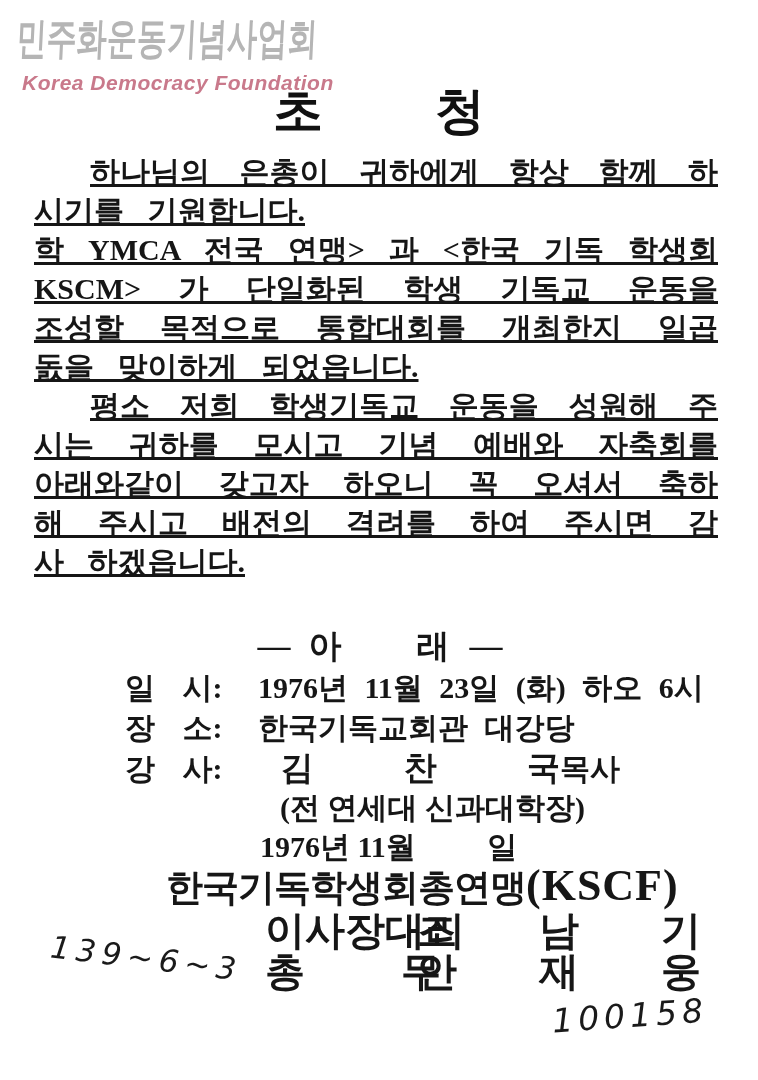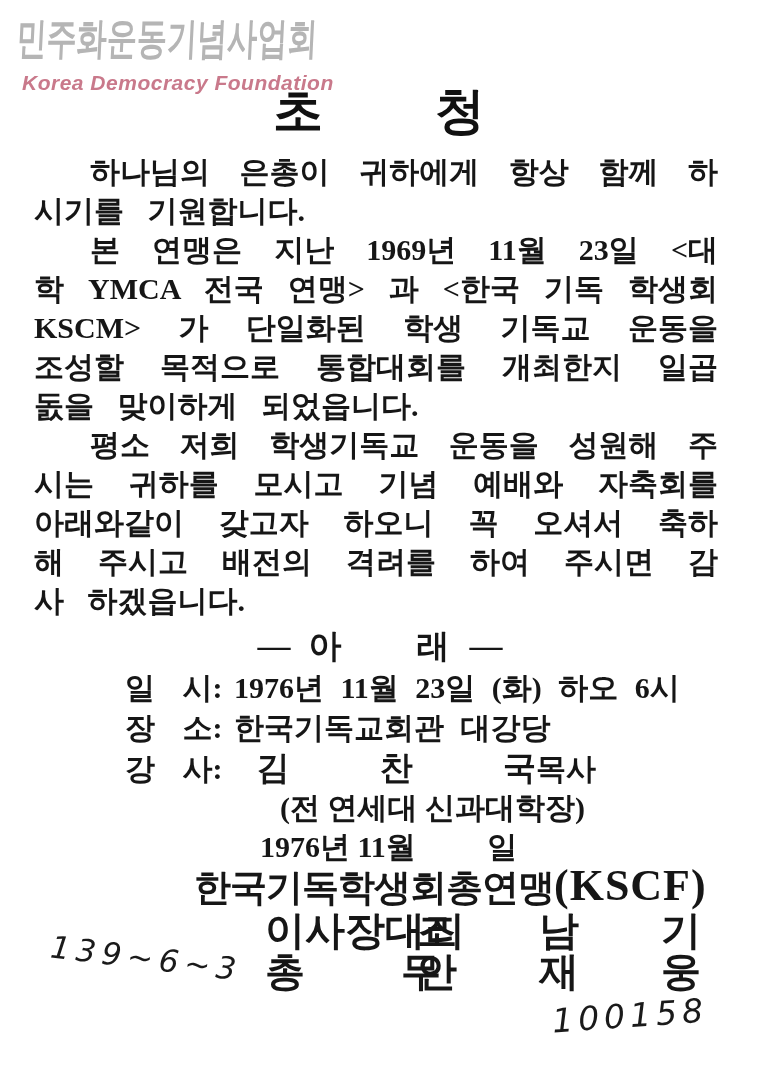--- a/index.html
+++ b/index.html
@@ -31,49 +31,49 @@
 
   
   .title {
     position:absolute; top:78px; left:0; width:758px;
     display:flex; justify-content:center; gap:112px;
     font-size:50px; font-weight:900; color:#111;
   }
 
   
   .bodytext { position:absolute; left:34px; top:152px; width:684px; font-weight:bold; }
-  .bline { height:39px; line-height:39px; font-size:30px; white-space:nowrap; }
+  .bline { height:39px; line-height:39px; font-size:30px; white-space:nowrap;text-decoration:underline; }
   .bline.j { white-space:normal; text-align:justify; text-align-last:justify; }
   .bline.indent { padding-left:56px; }
   .bline.last { word-spacing:16px; }
 
   
   .divider {
     position:absolute; top:624px; left:0; width:758px;
     display:flex; justify-content:center; align-items:center;
     font-size:33px; font-weight:bold;
   }
   .divider .dash { letter-spacing:-2px; }
   .divider .w1 { margin:0 75px 0 20px; }
   .divider .w2 { margin:0 20px 0 0; }
 
   
   .details { position:absolute; left:125px; top:668px; font-weight:bold; }
   .drow { height:40px; line-height:40px; font-size:30px; white-space:nowrap; }
-  .dlabel { display:inline-block; word-spacing:20px; margin-right:4px; }
+  .dlabel { display:inline-block; word-spacing:20px; margin-right:28px; }
   .dvalue { word-spacing:9px; }
   .spk-name { font-size:33px; word-spacing:82px; margin-left:30px;margin-top:44px; }
   .spk-suffix { }
   .spk-note { position:absolute; left:280px; top:788px; font-size:30px; font-weight:bold; white-space:nowrap;text-align:center; }
 
   
   .closing-date { position:absolute; left:260px; top:827px; font-size:30px; font-weight:bold; white-space:nowrap; }
   .closing-date .day { margin-left:64px; }
   .orgline { position:absolute; left:166px; top:860px; white-space:nowrap; font-weight:bold; }
-  .org-kr { font-size:37px; letter-spacing:-1px;margin-left:28px; }
+  .org-kr { font-size:37px; letter-spacing:-1px; }
   .org-en { font-family:"Liberation Serif","DejaVu Serif",serif; font-size:44px; font-weight:bold; letter-spacing:1px; }
   .sigs { position:absolute; left:265px; top:910px; font-weight:bold; }
   .sigrow { display:flex; height:41px; line-height:41px; font-size:40px; white-space:nowrap; }
   .sigrole { display:inline-block; width:146px; word-spacing:86px; }
   .signame { display:inline-block; margin-left:6px; word-spacing:72px;text-align:right; }
 
   
   .hw {
     position:absolute;
     font-family:"DejaVu Sans","Liberation Sans",sans-serif;
@@ -93,21 +93,20 @@
   </div>
 
   <div class="title">
     <span>초</span>
     <span>청</span>
   </div>
 
   <div class="bodytext">
     <div class="bline j indent">하나님의 은총이 귀하에게 항상 함께 하</div>
     <div class="bline last">시기를 기원합니다.</div>
-    <div class="bline j indent">본 연맹은 지난 1969년 11월 23일 &lt;대</div>
     <div class="bline j">학 YMCA 전국 연맹&gt; 과 &lt;한국 기독 학생회</div>
     <div class="bline j">KSCM&gt; 가 단일화된 학생 기독교 운동을</div>
     <div class="bline j">조성할 목적으로 통합대회를 개최한지 일곱</div>
     <div class="bline last">돐을 맞이하게 되었읍니다.</div>
     <div class="bline j indent">평소 저희 학생기독교 운동을 성원해 주</div>
     <div class="bline j">시는 귀하를 모시고 기념 예배와 자축회를</div>
     <div class="bline j">아래와같이 갖고자 하오니 꼭 오셔서 축하</div>
     <div class="bline j">해 주시고 배전의 격려를 하여 주시면 감</div>
     <div class="bline last">사 하겠읍니다.</div>
   </div>

